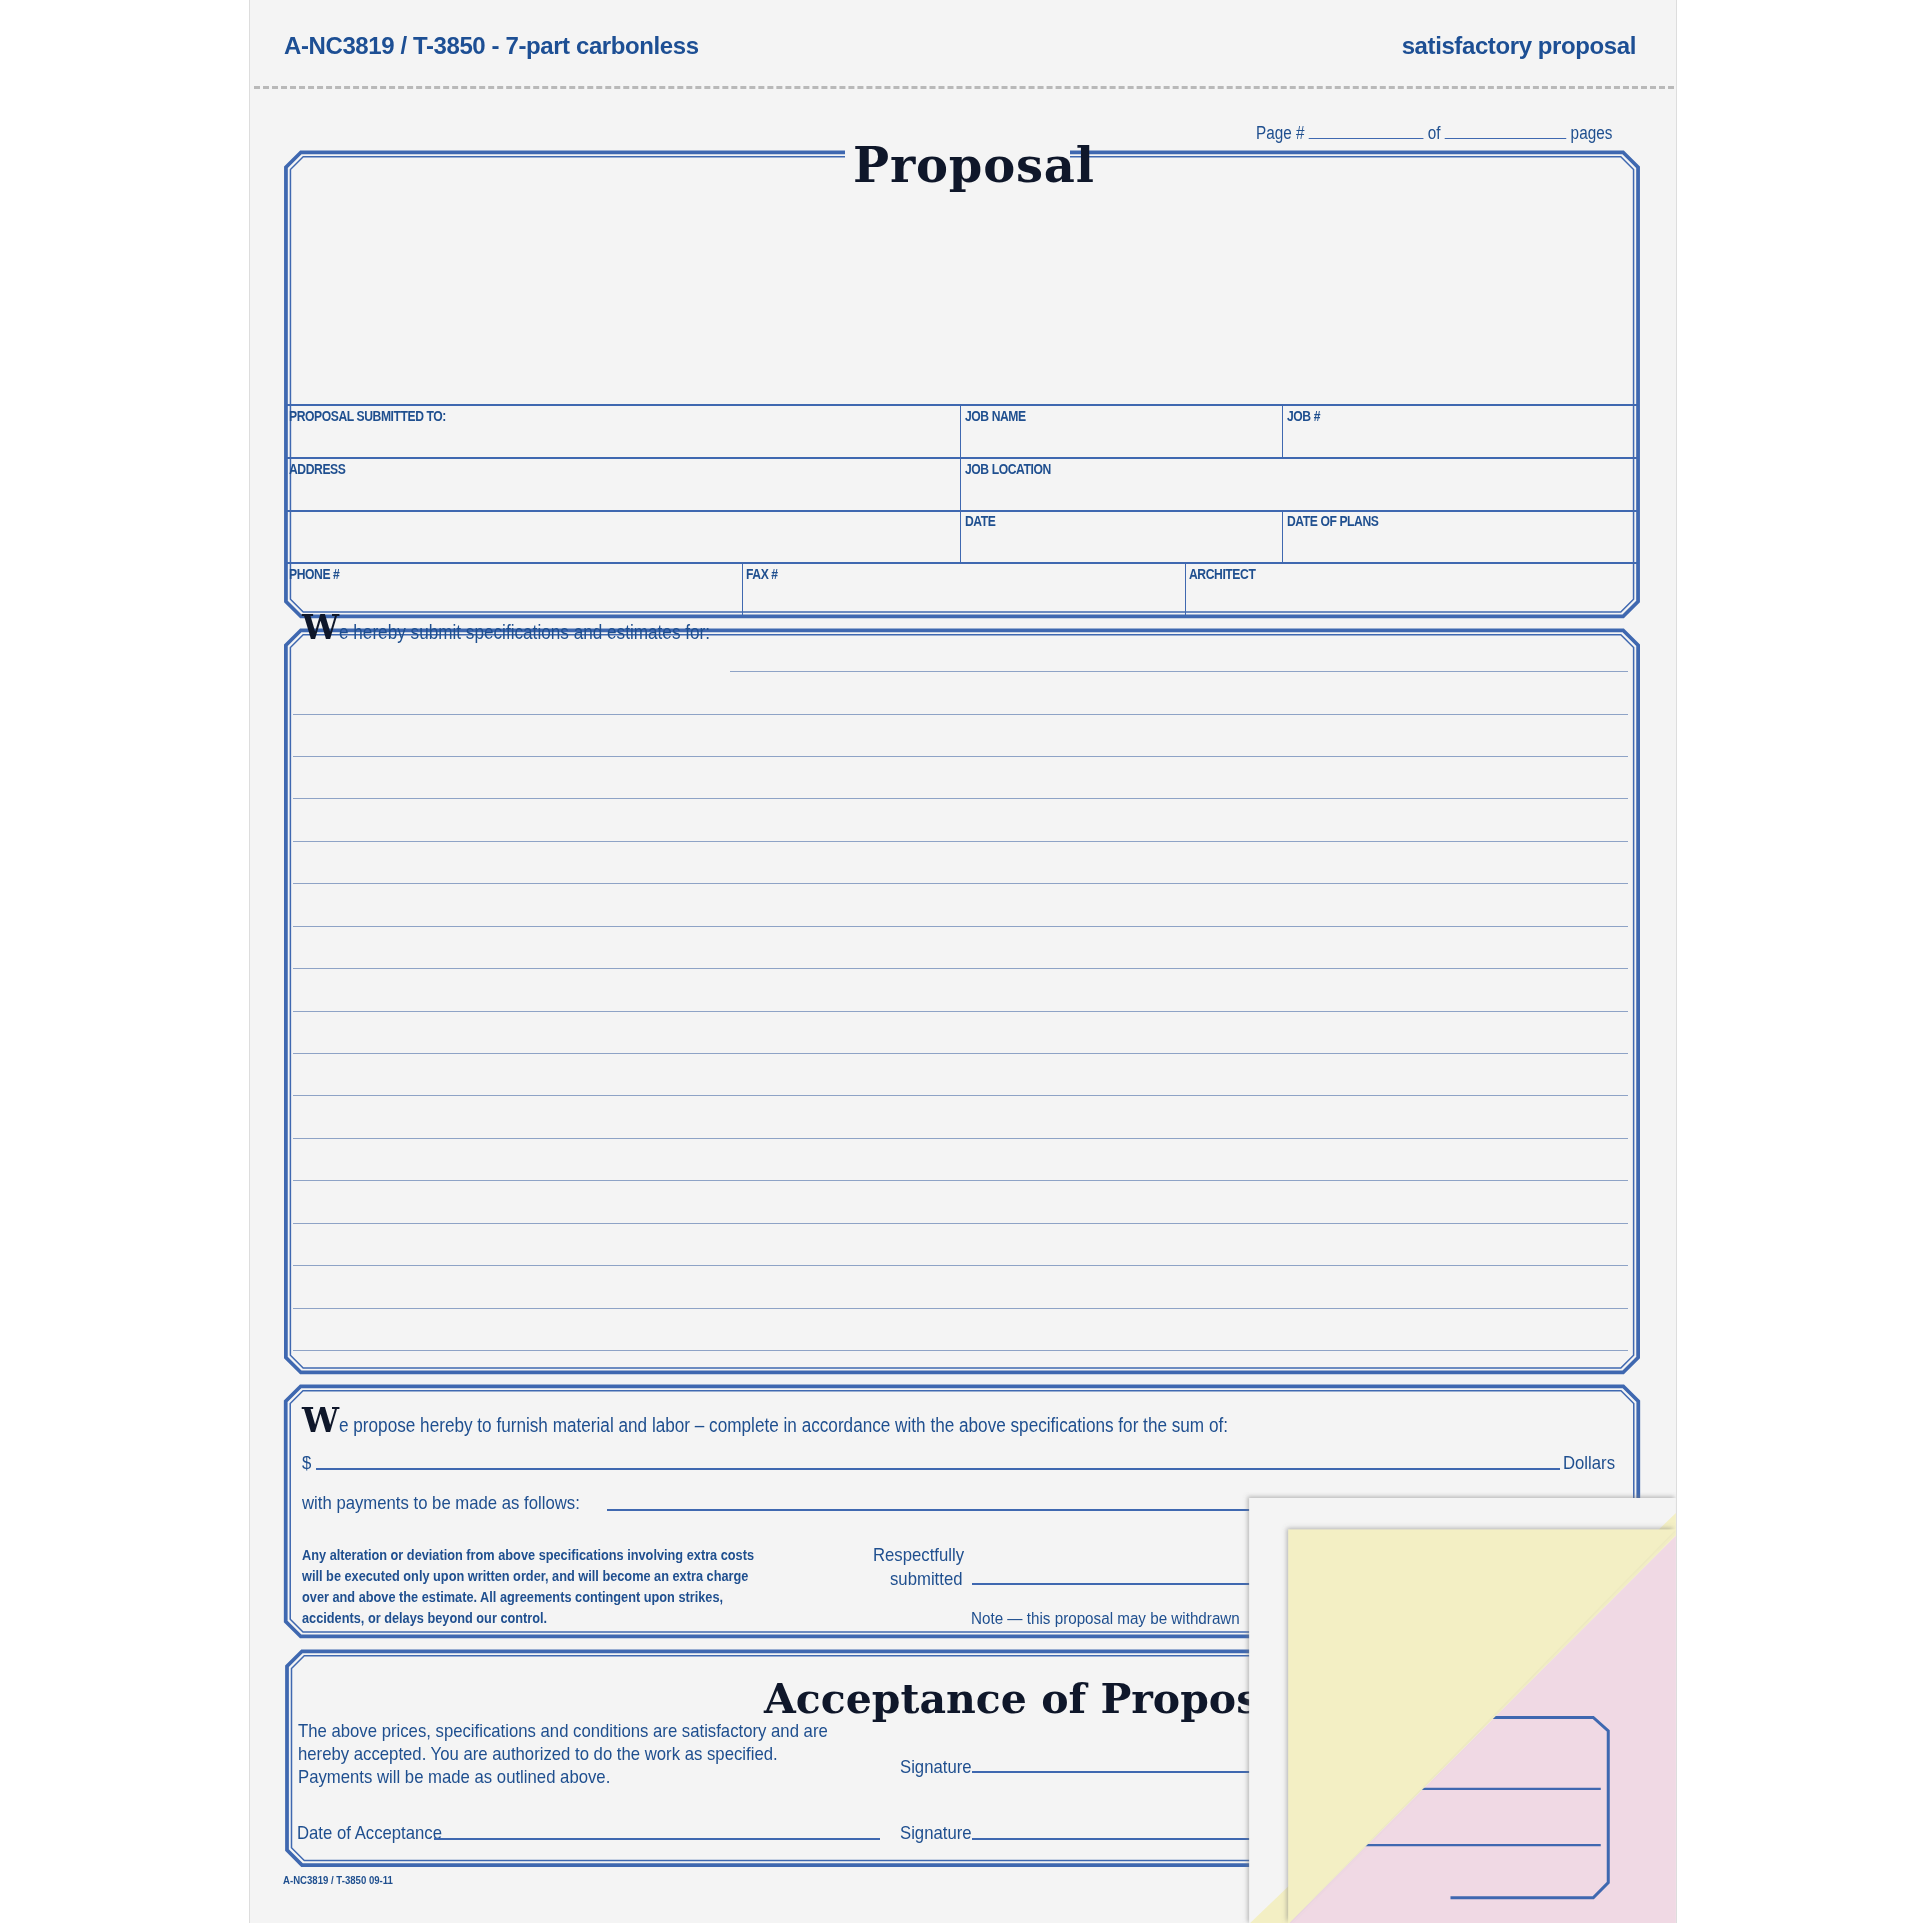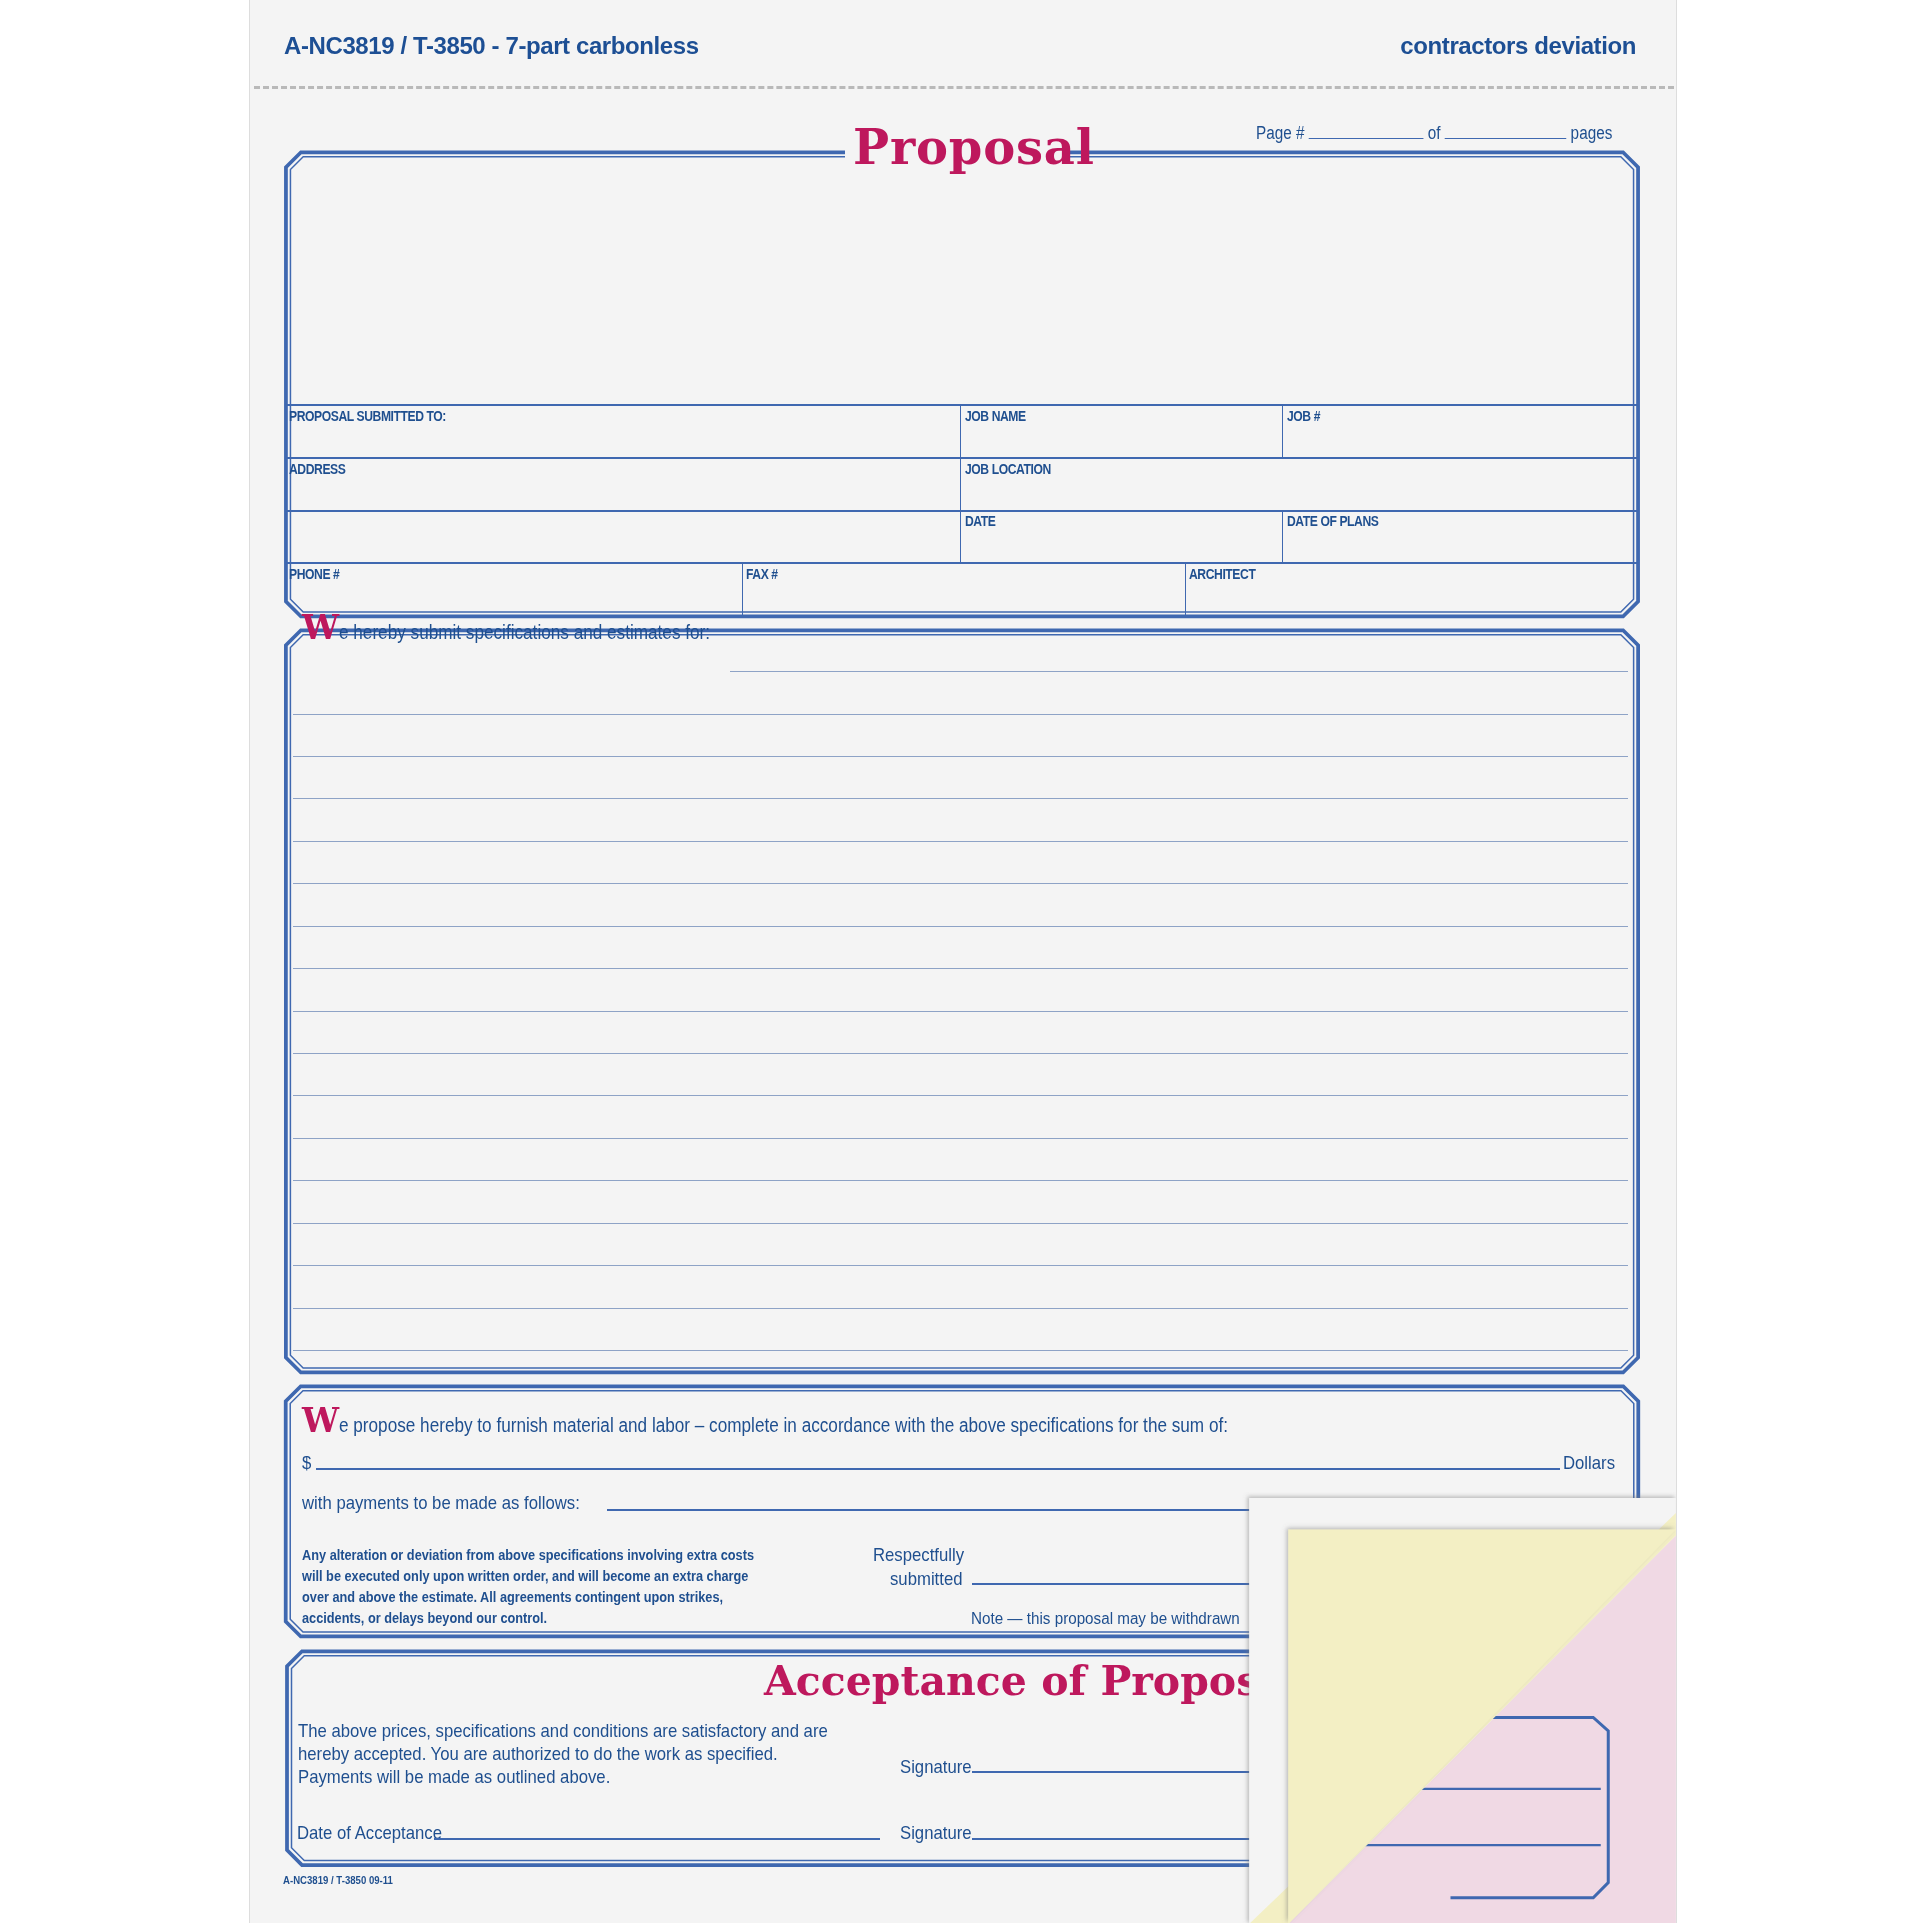--- a/index.html
+++ b/index.html
@@ -4,34 +4,34 @@
 <style>
   html,body{margin:0;padding:0;}
   body{width:1924px;height:1924px;background:#ffffff;position:relative;overflow:hidden;font-family:"Liberation Sans",sans-serif;color:#1f4f8f;}
   .page{position:absolute;left:249px;top:0;width:1426px;height:1924px;background:#f4f4f4;border-left:0.8px solid #ddd;border-right:0.8px solid #ddd;}
   .abs{position:absolute;}
   .hdr{font-weight:bold;font-size:24px;color:#1d4f94;letter-spacing:-0.4px;}
   .dash{position:absolute;left:254px;width:1420px;top:86px;height:0;border-top:3px dashed #b9b9b9;}
   .hline{position:absolute;height:0;border-top:2.3px solid #3f68b0;}
   .vline{position:absolute;width:0;border-left:1.5px solid #3f68b0;}
   .lbl{position:absolute;font-size:14.3px;font-weight:bold;color:#1f4f8f;letter-spacing:-0.5px;transform:scaleX(0.85);transform-origin:left top;white-space:nowrap;}
-  .gothic{font-family:"DejaVu Serif",serif;font-weight:bold;color:#be185d;}
+  .gothic{font-family:"DejaVu Serif",serif;font-weight:bold;color:#0f172a;margin-top:18px;}
   .ruled{position:absolute;height:0;border-top:1.5px solid #8ea3c6;}
   .txt{position:absolute;font-size:19px;color:#1f4f8f;white-space:nowrap;transform:scaleX(0.88);transform-origin:left top;}
   .small{position:absolute;font-size:15px;font-weight:bold;color:#1f4f8f;line-height:21px;transform:scaleX(0.85);transform-origin:left top;white-space:nowrap;}
   .uline{position:absolute;height:0;border-top:2.3px double #3f68b0;}
   .title-bg{position:absolute;background:#f4f4f4;}
 </style>
 </head>
 <body>
 
 <div class="page"></div>
 
 <div class="abs hdr" style="left:284px;top:32px;">A-NC3819 / T-3850 - 7-part carbonless</div>
-<div class="abs hdr" style="right:288px;top:32px;">contractors deviation</div>
+<div class="abs hdr" style="right:288px;top:32px;">satisfactory proposal</div>
 <div class="dash"></div>
 
 <div class="abs" style="left:1256px;top:123px;font-size:18px;transform:scaleX(0.85);transform-origin:left top;white-space:nowrap;">
   <span>Page #</span>
   <span style="display:inline-block;width:135px;border-bottom:1.5px solid #3f68b0;"></span>
   <span>of</span>
   <span style="display:inline-block;width:143px;border-bottom:1.5px solid #3f68b0;"></span>
   <span>pages</span>
 </div>
 

